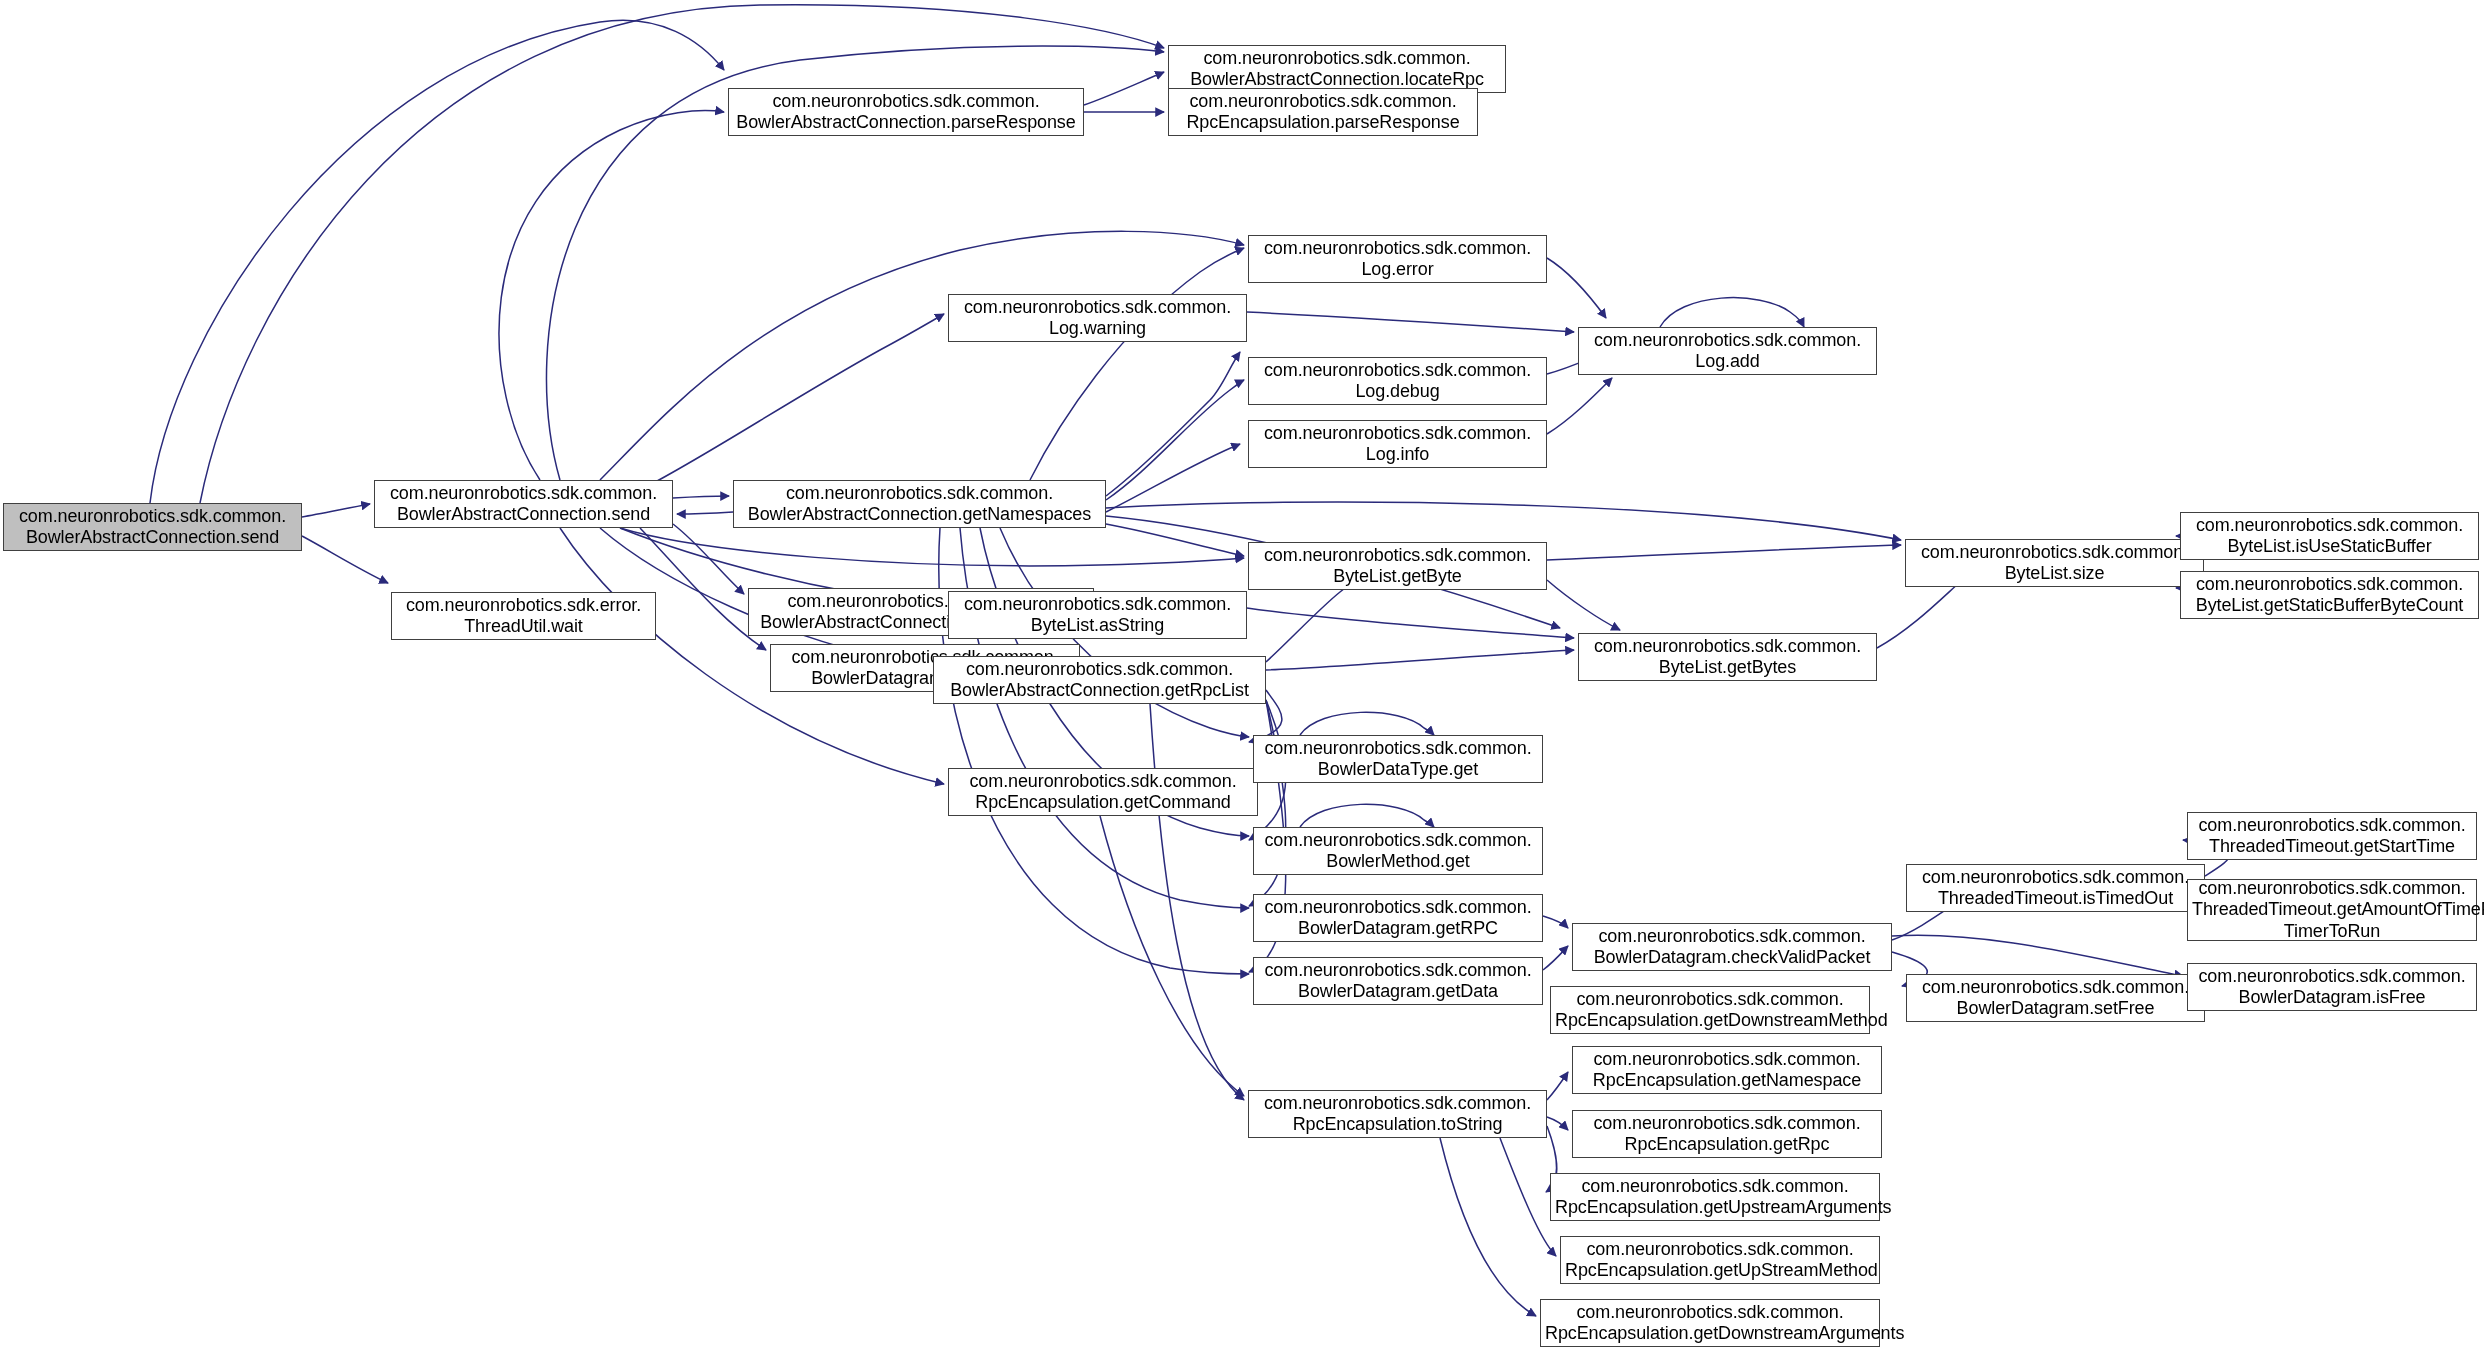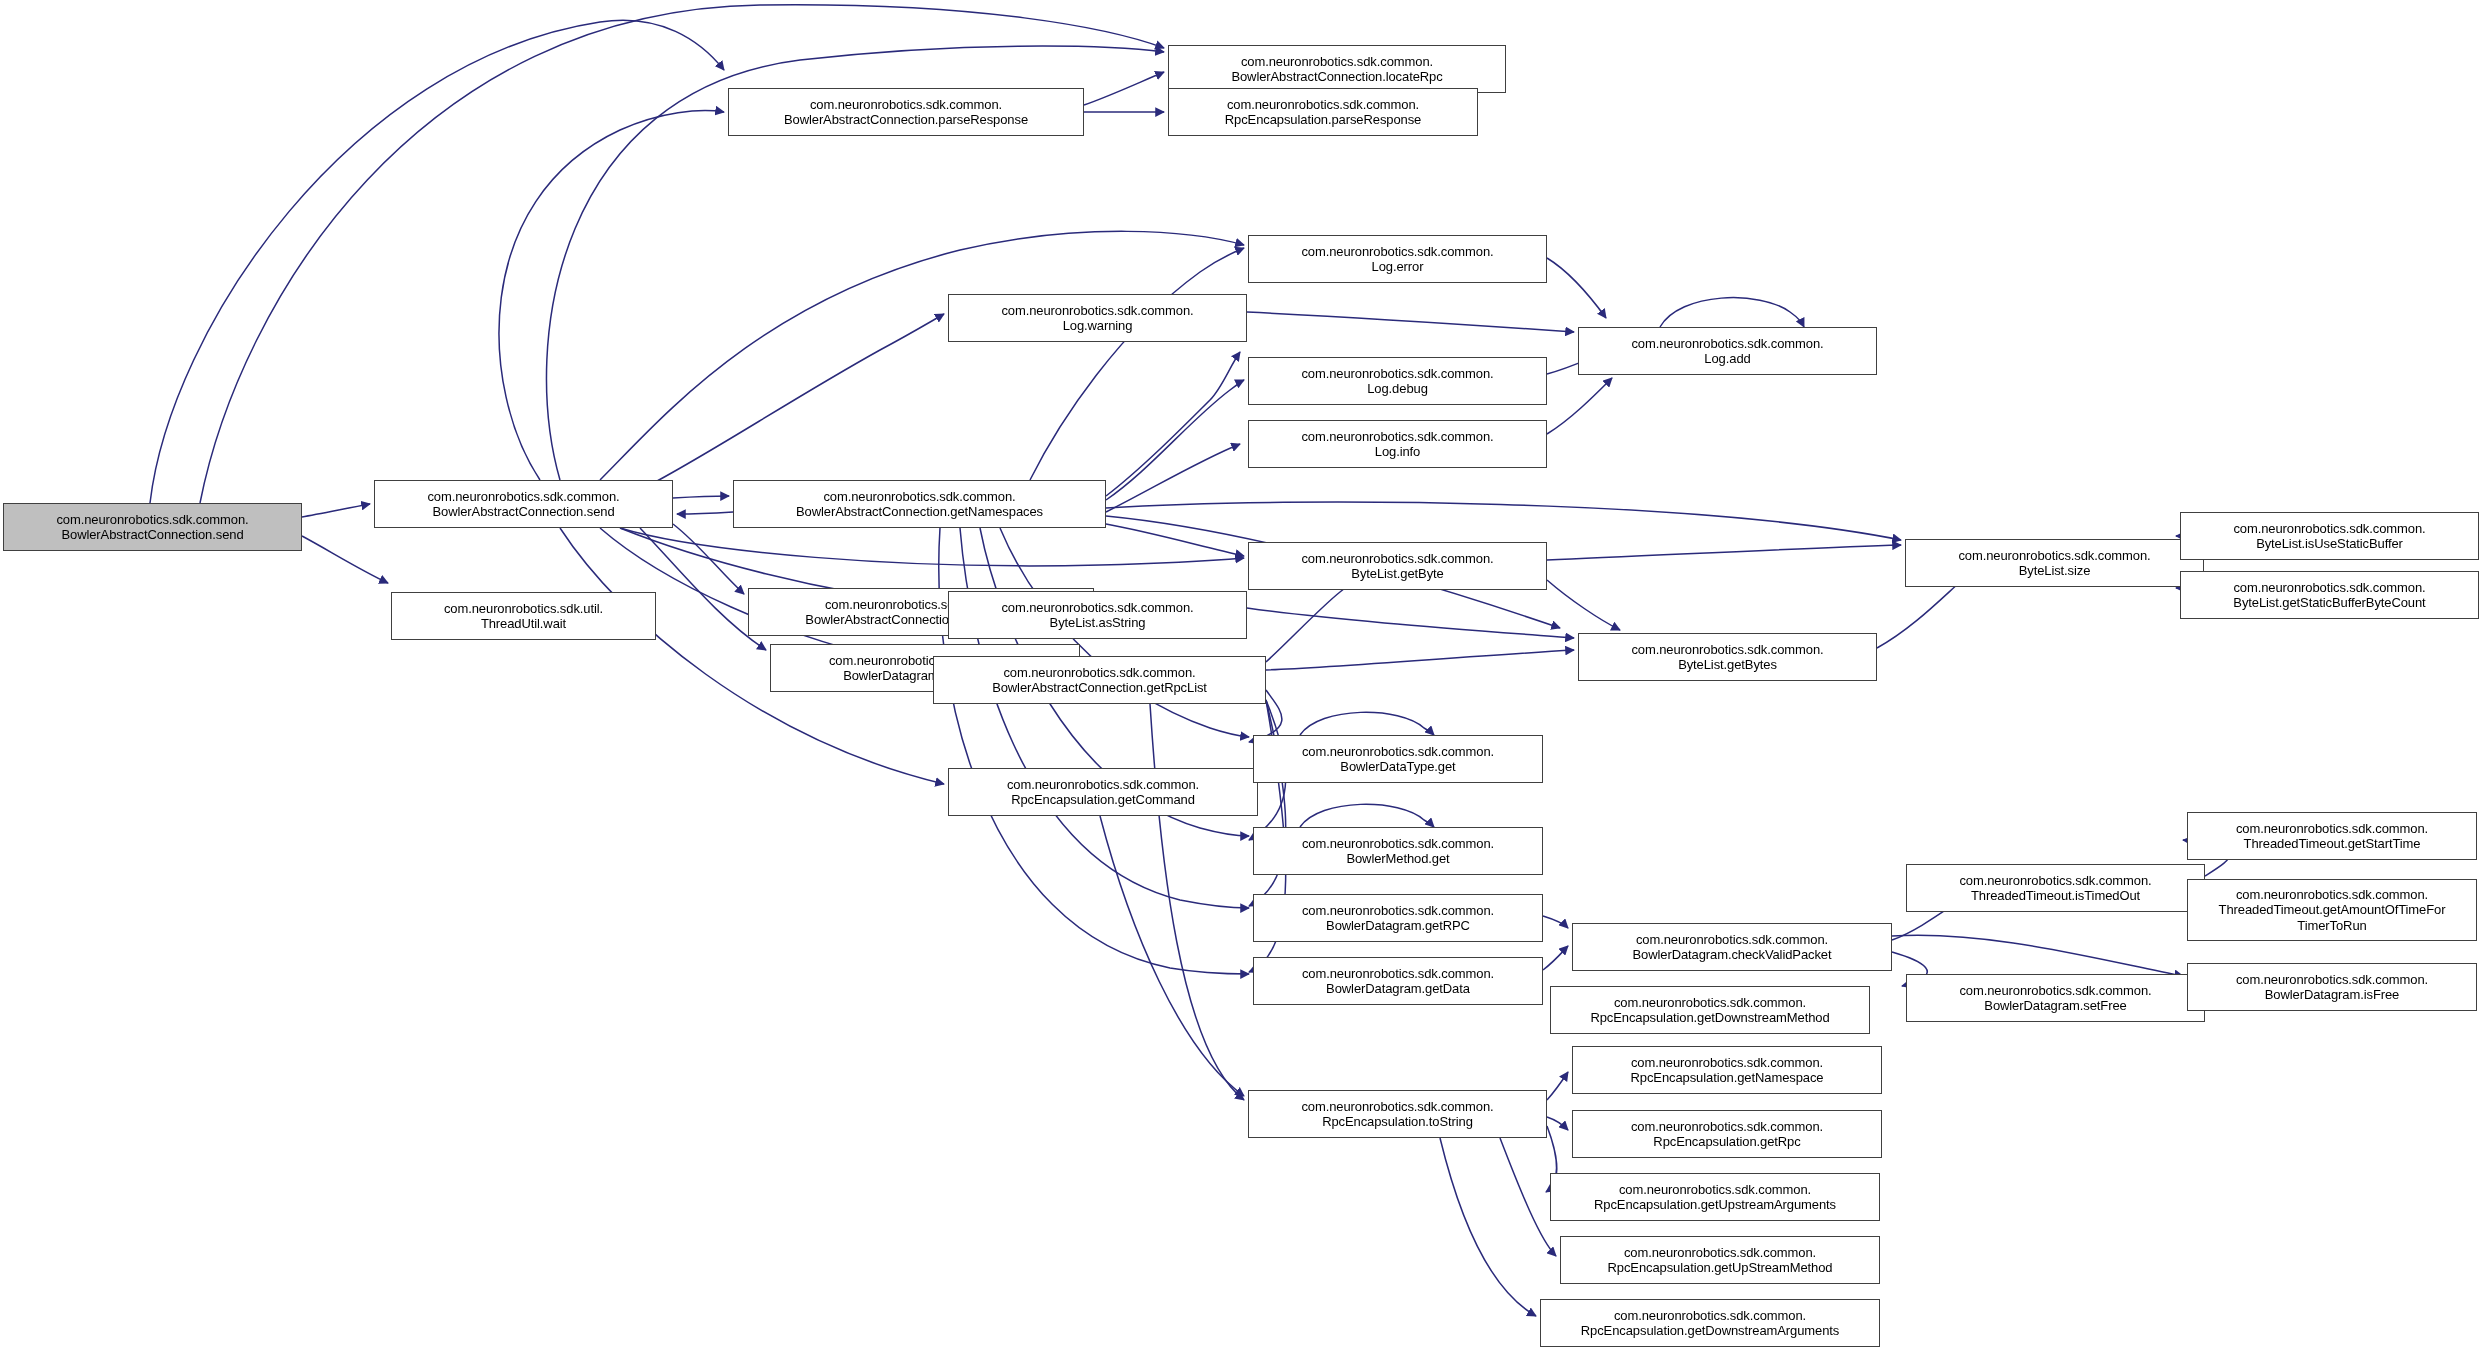--- a/index.html
+++ b/index.html
@@ -28,21 +28,21 @@
     position: absolute;
     box-sizing: border-box;
     border: 1.6px solid #404040;
     background: #ffffff;
     color: #000000;
     display: flex;
     align-items: center;
     justify-content: center;
     text-align: center;
     line-height: 1.18;
-    font-size: 13px;
+    font-size: 18px;
     font-family: "Liberation Sans", sans-serif;
     padding: 1px 4px;
     white-space: pre-line;
     letter-spacing: -0.1px;
   }
   .node.root {
     background: #bfbfbf;
   }
   .node-label {
     display: block;
@@ -123,21 +123,21 @@
         <path d="M1547,1126 C1556,1150 1564,1180 1546,1192" fill="none" stroke="#2a2a7a" stroke-width="1.5" marker-end="url(#arrow)"></path>
         <path d="M1500,1138 C1520,1190 1540,1240 1556,1256" fill="none" stroke="#2a2a7a" stroke-width="1.5" marker-end="url(#arrow)"></path>
         <path d="M1440,1138 C1460,1220 1490,1290 1536,1316" fill="none" stroke="#2a2a7a" stroke-width="1.5" marker-end="url(#arrow)"></path>
       </g>
   </svg>
   <div id="nodes">
       <div class="node root" style="left: 3px; top: 503px; width: 299px; height: 48px; border-color: rgb(64, 64, 64); background: rgb(191, 191, 191); color: rgb(0, 0, 0);"><span class="node-label">com.neuronrobotics.sdk.common.
 BowlerAbstractConnection.send</span></div>
       <div class="node" style="left: 374px; top: 480px; width: 299px; height: 48px; border-color: rgb(64, 64, 64); background: rgb(255, 255, 255); color: rgb(0, 0, 0);"><span class="node-label">com.neuronrobotics.sdk.common.
 BowlerAbstractConnection.send</span></div>
-      <div class="node" style="left: 391px; top: 592px; width: 265px; height: 48px; border-color: rgb(64, 64, 64); background: rgb(255, 255, 255); color: rgb(0, 0, 0);"><span class="node-label">com.neuronrobotics.sdk.util.
+      <div class="node" style="left: 391px; top: 592px; width: 265px; height: 48px; border-color: rgb(64, 64, 64); background: rgb(255, 255, 255); color: rgb(0, 0, 0);"><span class="node-label">com.neuronrobotics.sdk.error.
 ThreadUtil.wait</span></div>
       <div class="node" style="left: 733px; top: 480px; width: 373px; height: 48px; border-color: rgb(64, 64, 64); background: rgb(255, 255, 255); color: rgb(0, 0, 0);"><span class="node-label">com.neuronrobotics.sdk.common.
 BowlerAbstractConnection.getNamespaces</span></div>
       <div class="node" style="left: 748px; top: 588px; width: 346px; height: 48px; border-color: rgb(64, 64, 64); background: rgb(255, 255, 255); color: rgb(0, 0, 0);"><span class="node-label">com.neuronrobotics.sdk.common.
 BowlerAbstractConnection.getCommand</span></div>
       <div class="node" style="left: 770px; top: 644px; width: 310px; height: 48px; border-color: rgb(64, 64, 64); background: rgb(255, 255, 255); color: rgb(0, 0, 0);"><span class="node-label">com.neuronrobotics.sdk.common.
 BowlerDatagram.getAddress</span></div>
       <div class="node" style="left: 728px; top: 88px; width: 356px; height: 48px; border-color: rgb(64, 64, 64); background: rgb(255, 255, 255); color: rgb(0, 0, 0);"><span class="node-label">com.neuronrobotics.sdk.common.
 BowlerAbstractConnection.parseResponse</span></div>
       <div class="node" style="left: 1168px; top: 45px; width: 338px; height: 48px; border-color: rgb(64, 64, 64); background: rgb(255, 255, 255); color: rgb(0, 0, 0);"><span class="node-label">com.neuronrobotics.sdk.common.

